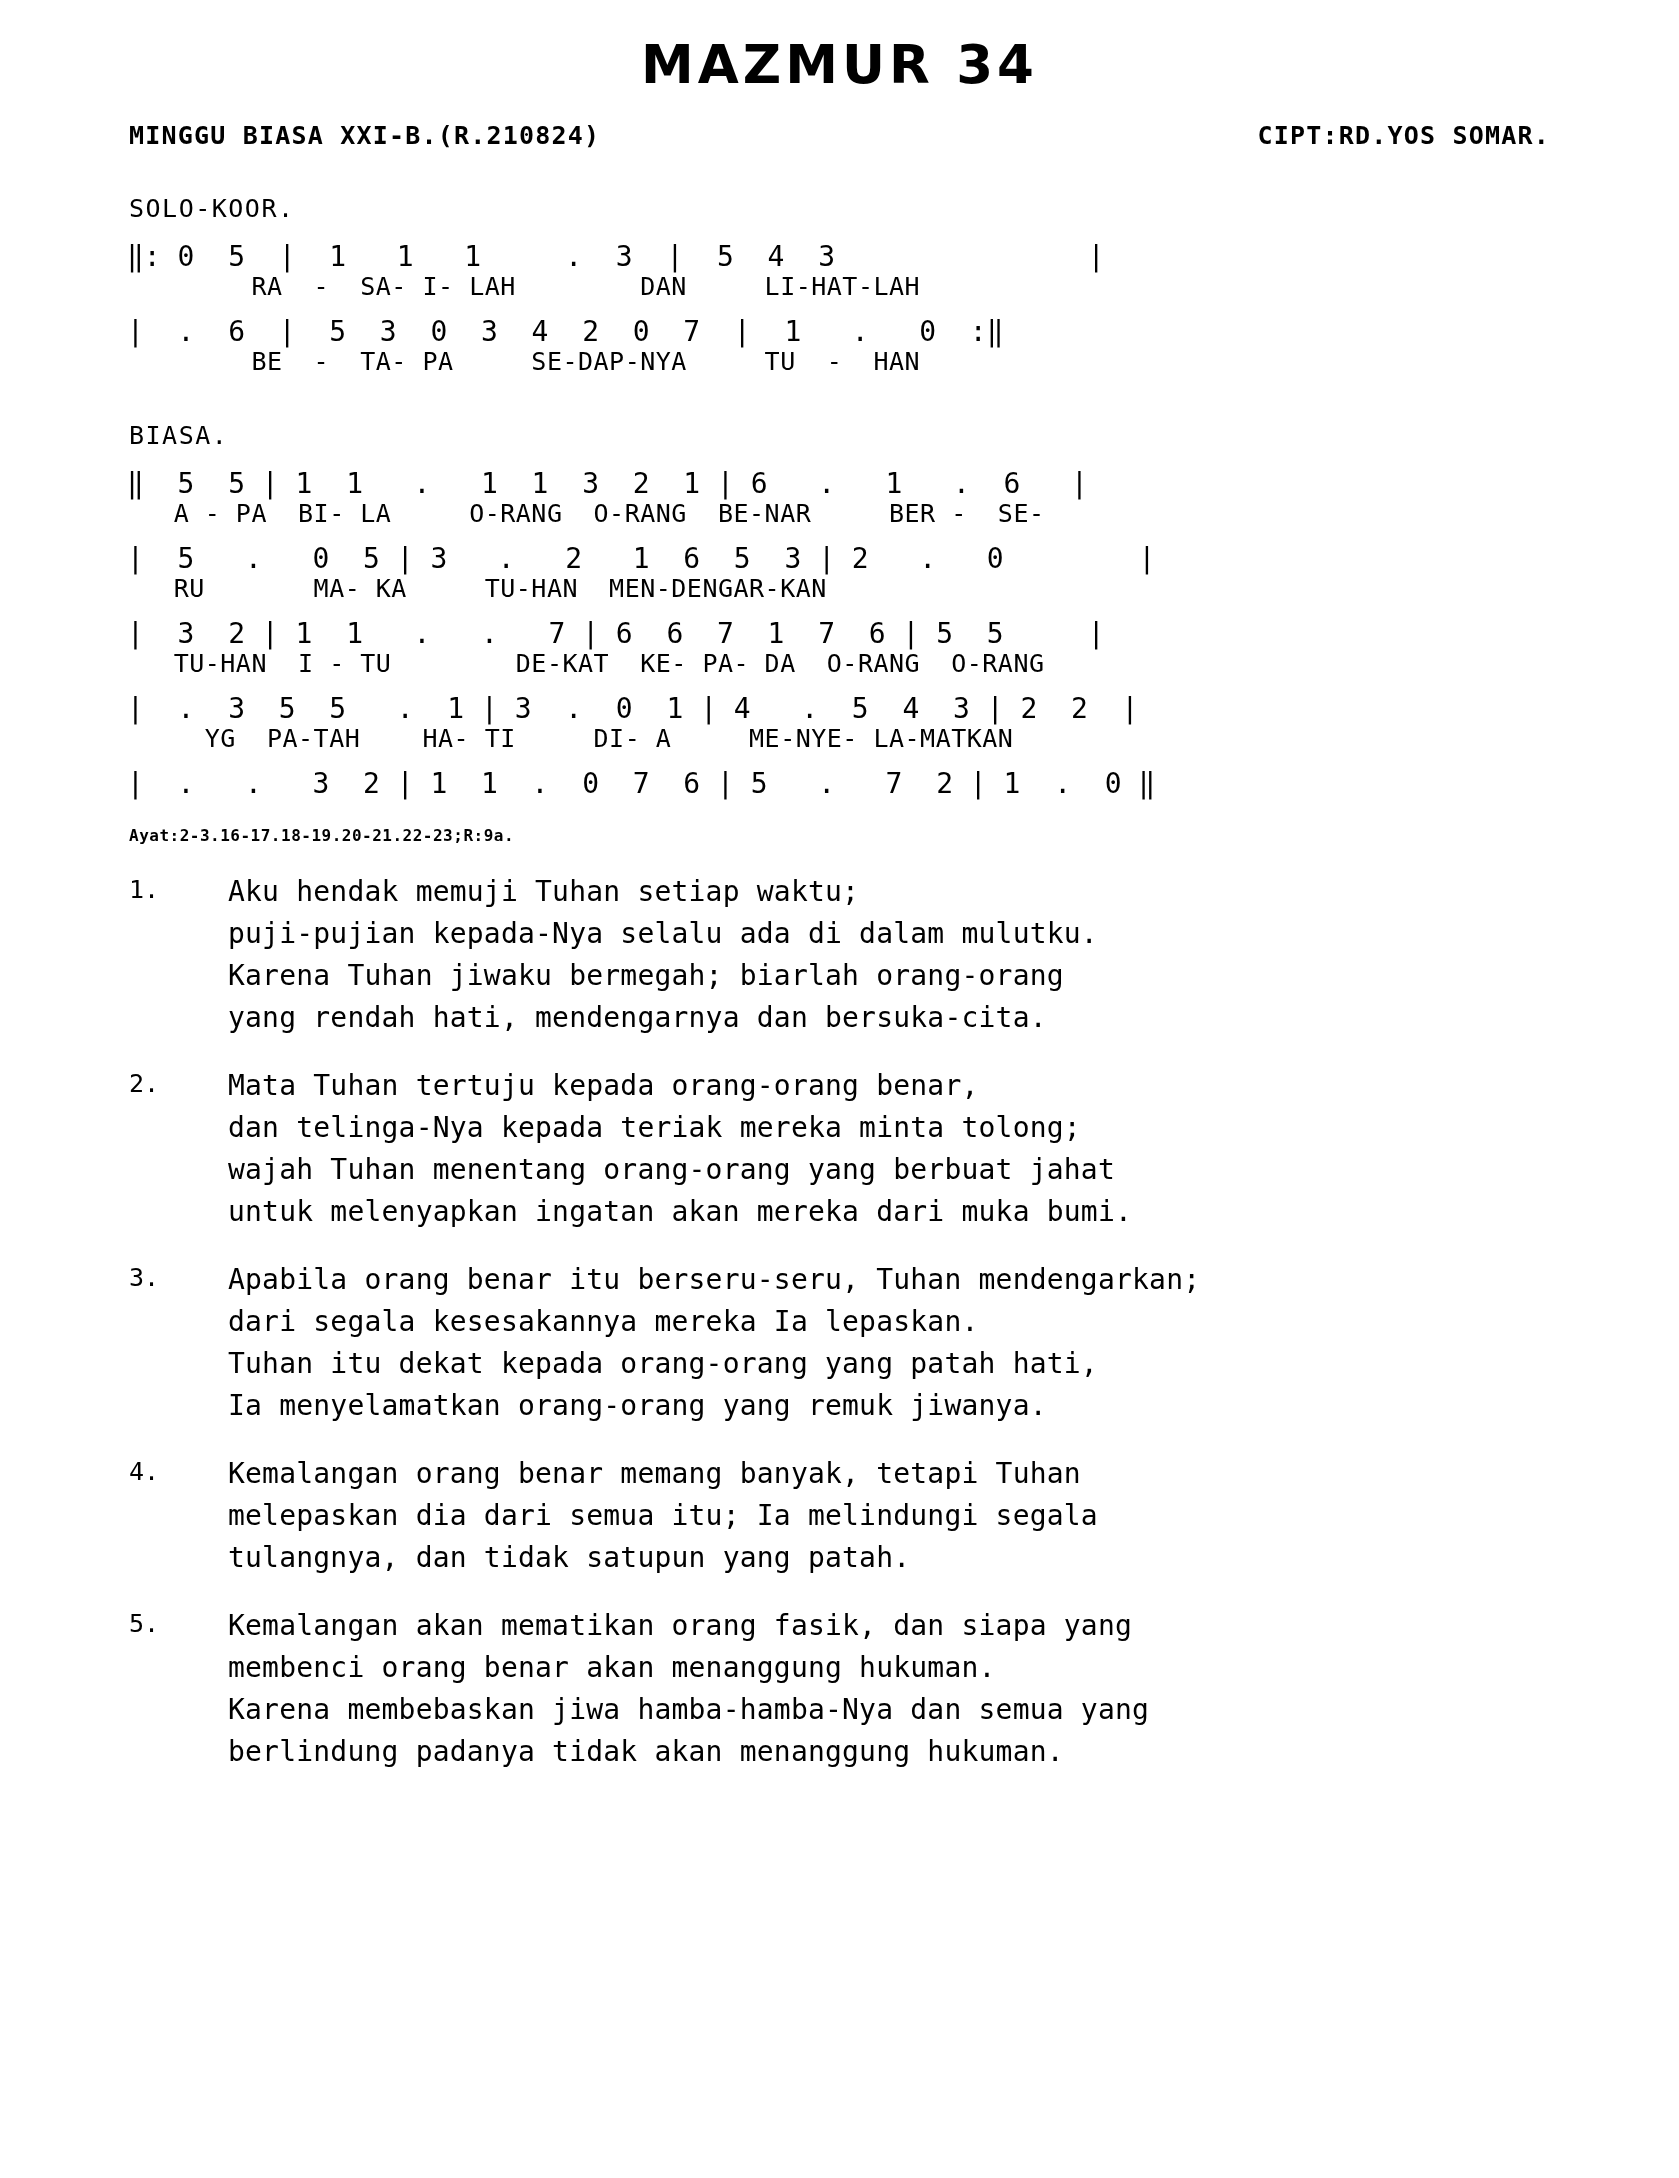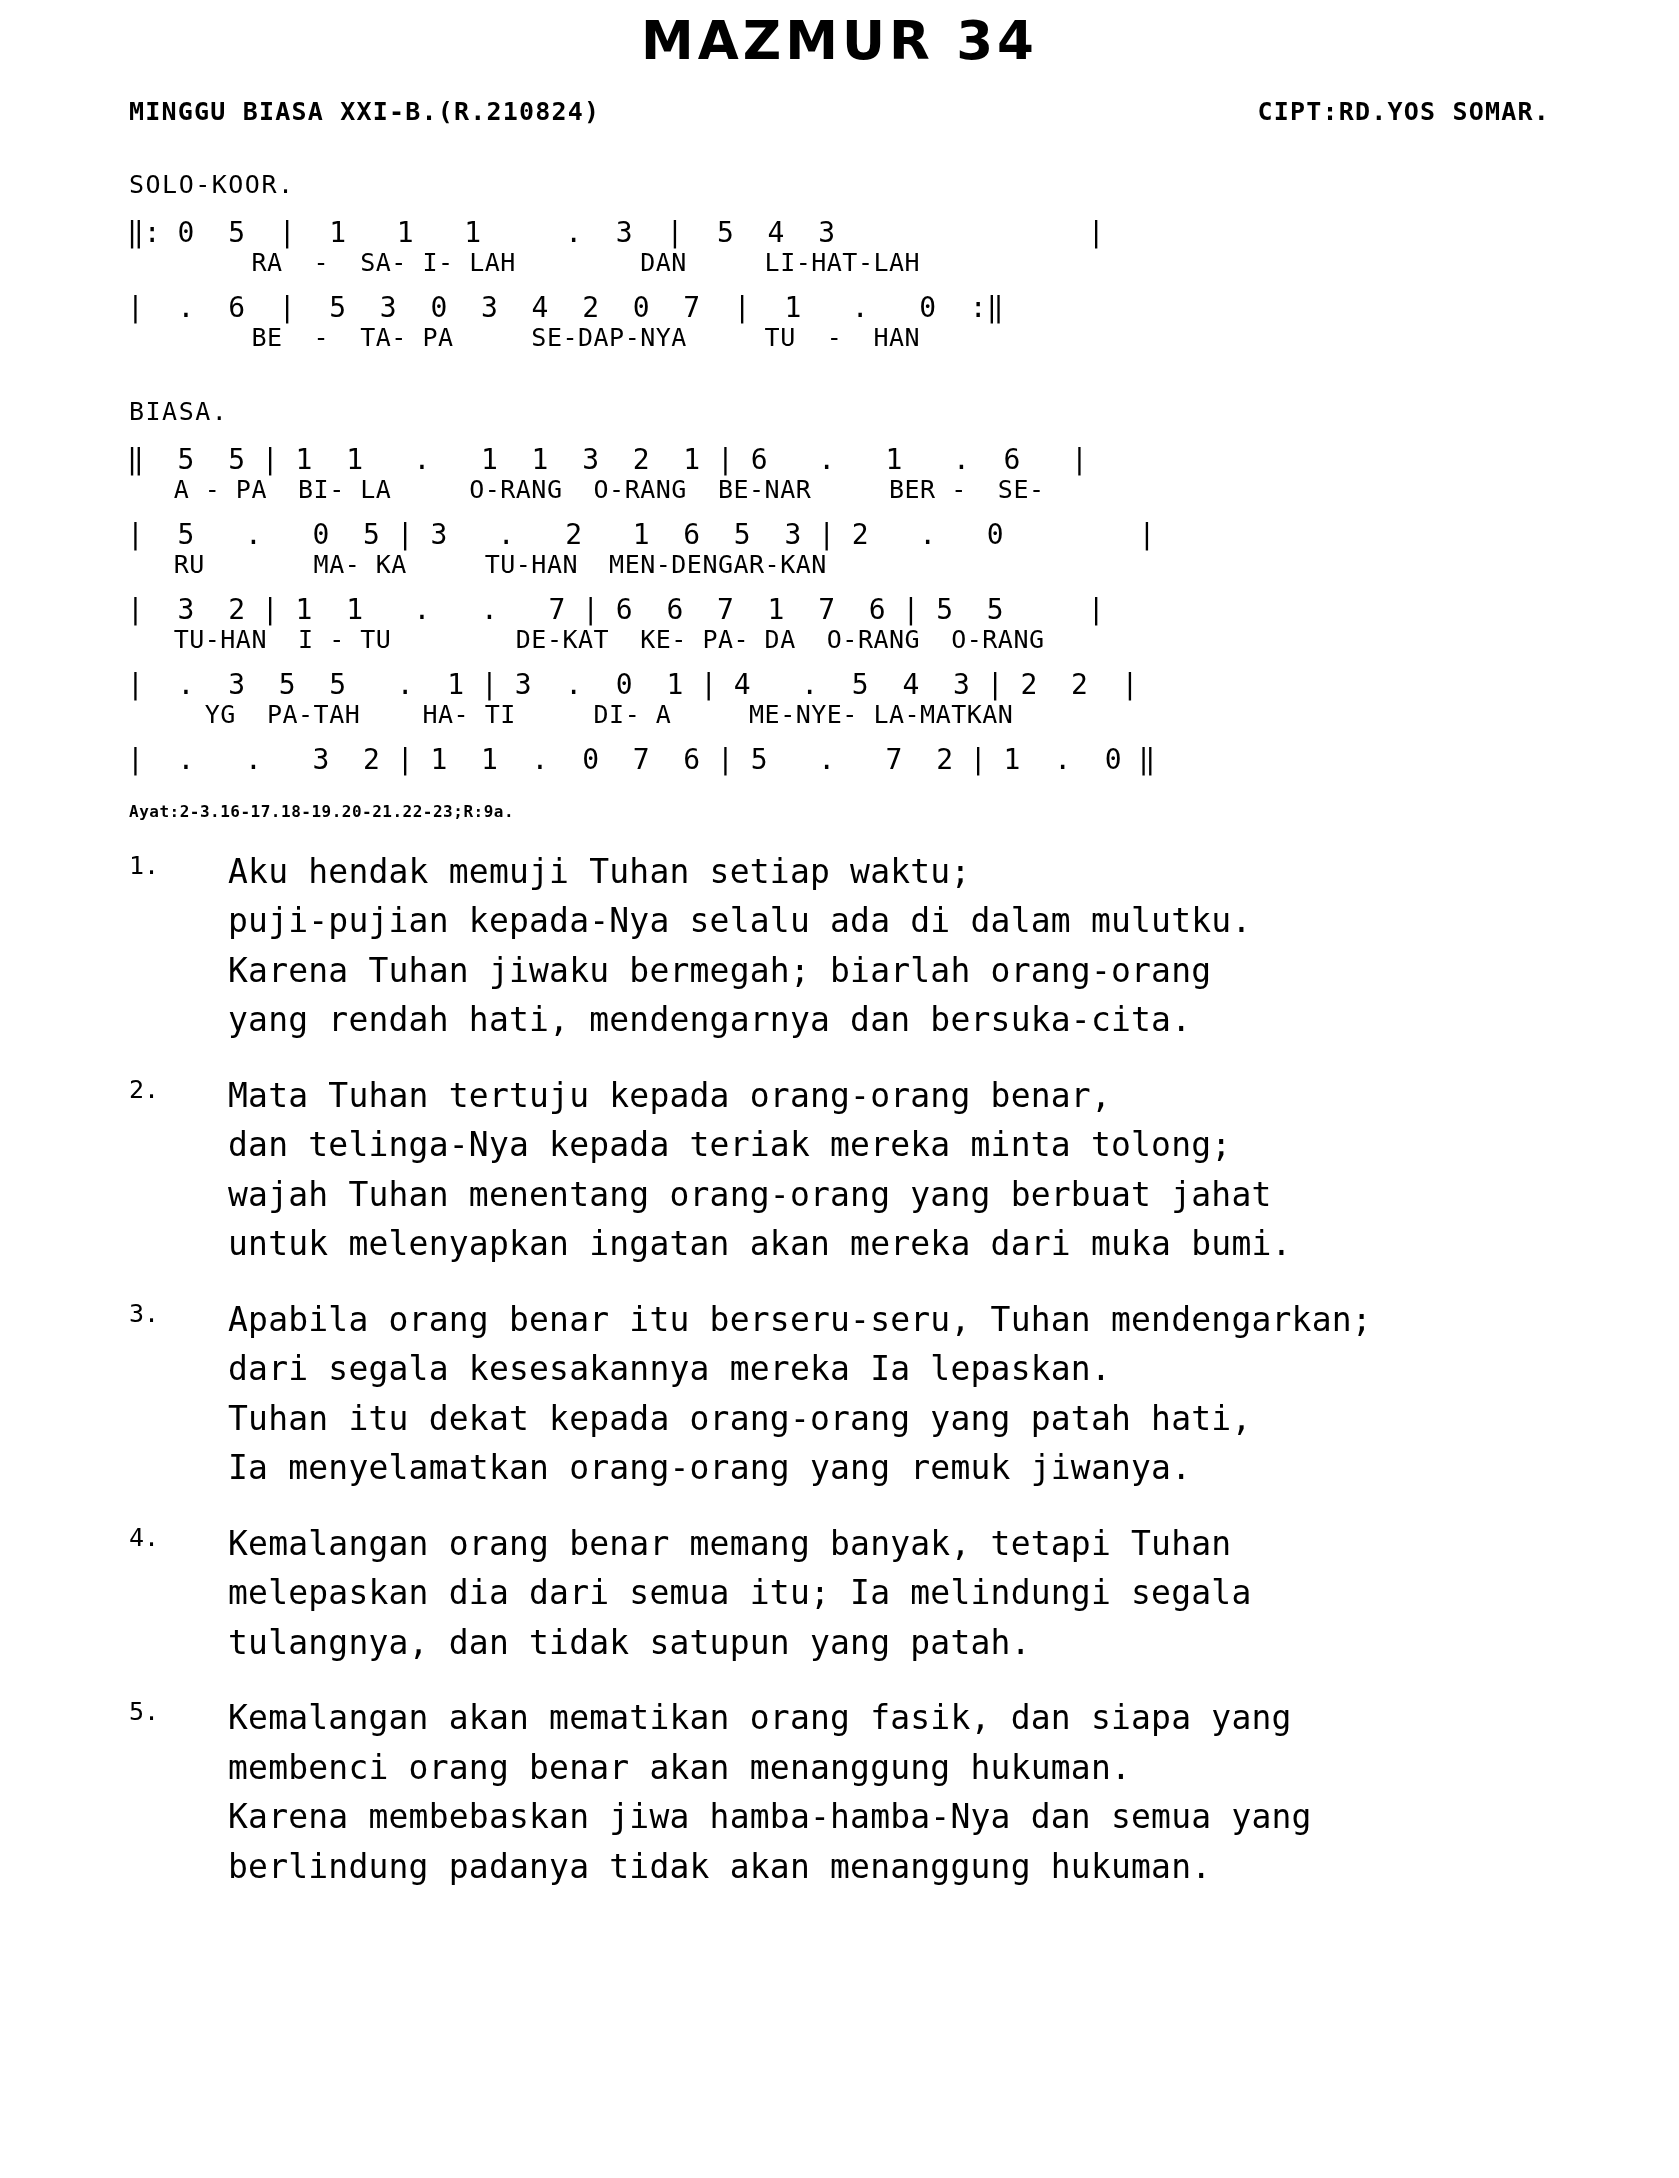--- a/index.html
+++ b/index.html
@@ -10,21 +10,21 @@
   body {
     width: 1679px;
     min-height: 2178px;
     font-family: "DejaVu Sans Mono", "Liberation Mono", monospace;
     color: #000000;
   }
   .page {
     width: 1679px;
     min-height: 2178px;
     box-sizing: border-box;
-    padding: 2px 119px 40px 119px;
+    padding: 26px 119px 40px 119px;
   }
   .title {
     text-align: center;
     font-family: "DejaVu Sans", "Liberation Sans", sans-serif;
     font-weight: bold;
     font-size: 53px;
     letter-spacing: 4px;
     margin: 8px 0 26px 0;
   }
   .headline {
@@ -83,21 +83,21 @@
     margin-bottom: 26px;
     padding-left: 10px;
   }
   .verse .num {
     width: 99px;
     flex: 0 0 99px;
     font-size: 25px;
     line-height: 1.5;
   }
   .verse .body {
-    font-size: 33px;
+    font-size: 28px;
     line-height: 1.5;
     white-space: pre-line;
     letter-spacing: 0.2px;
   }
 </style>
 </head>
 <body>
 
 <div class="page">
 

